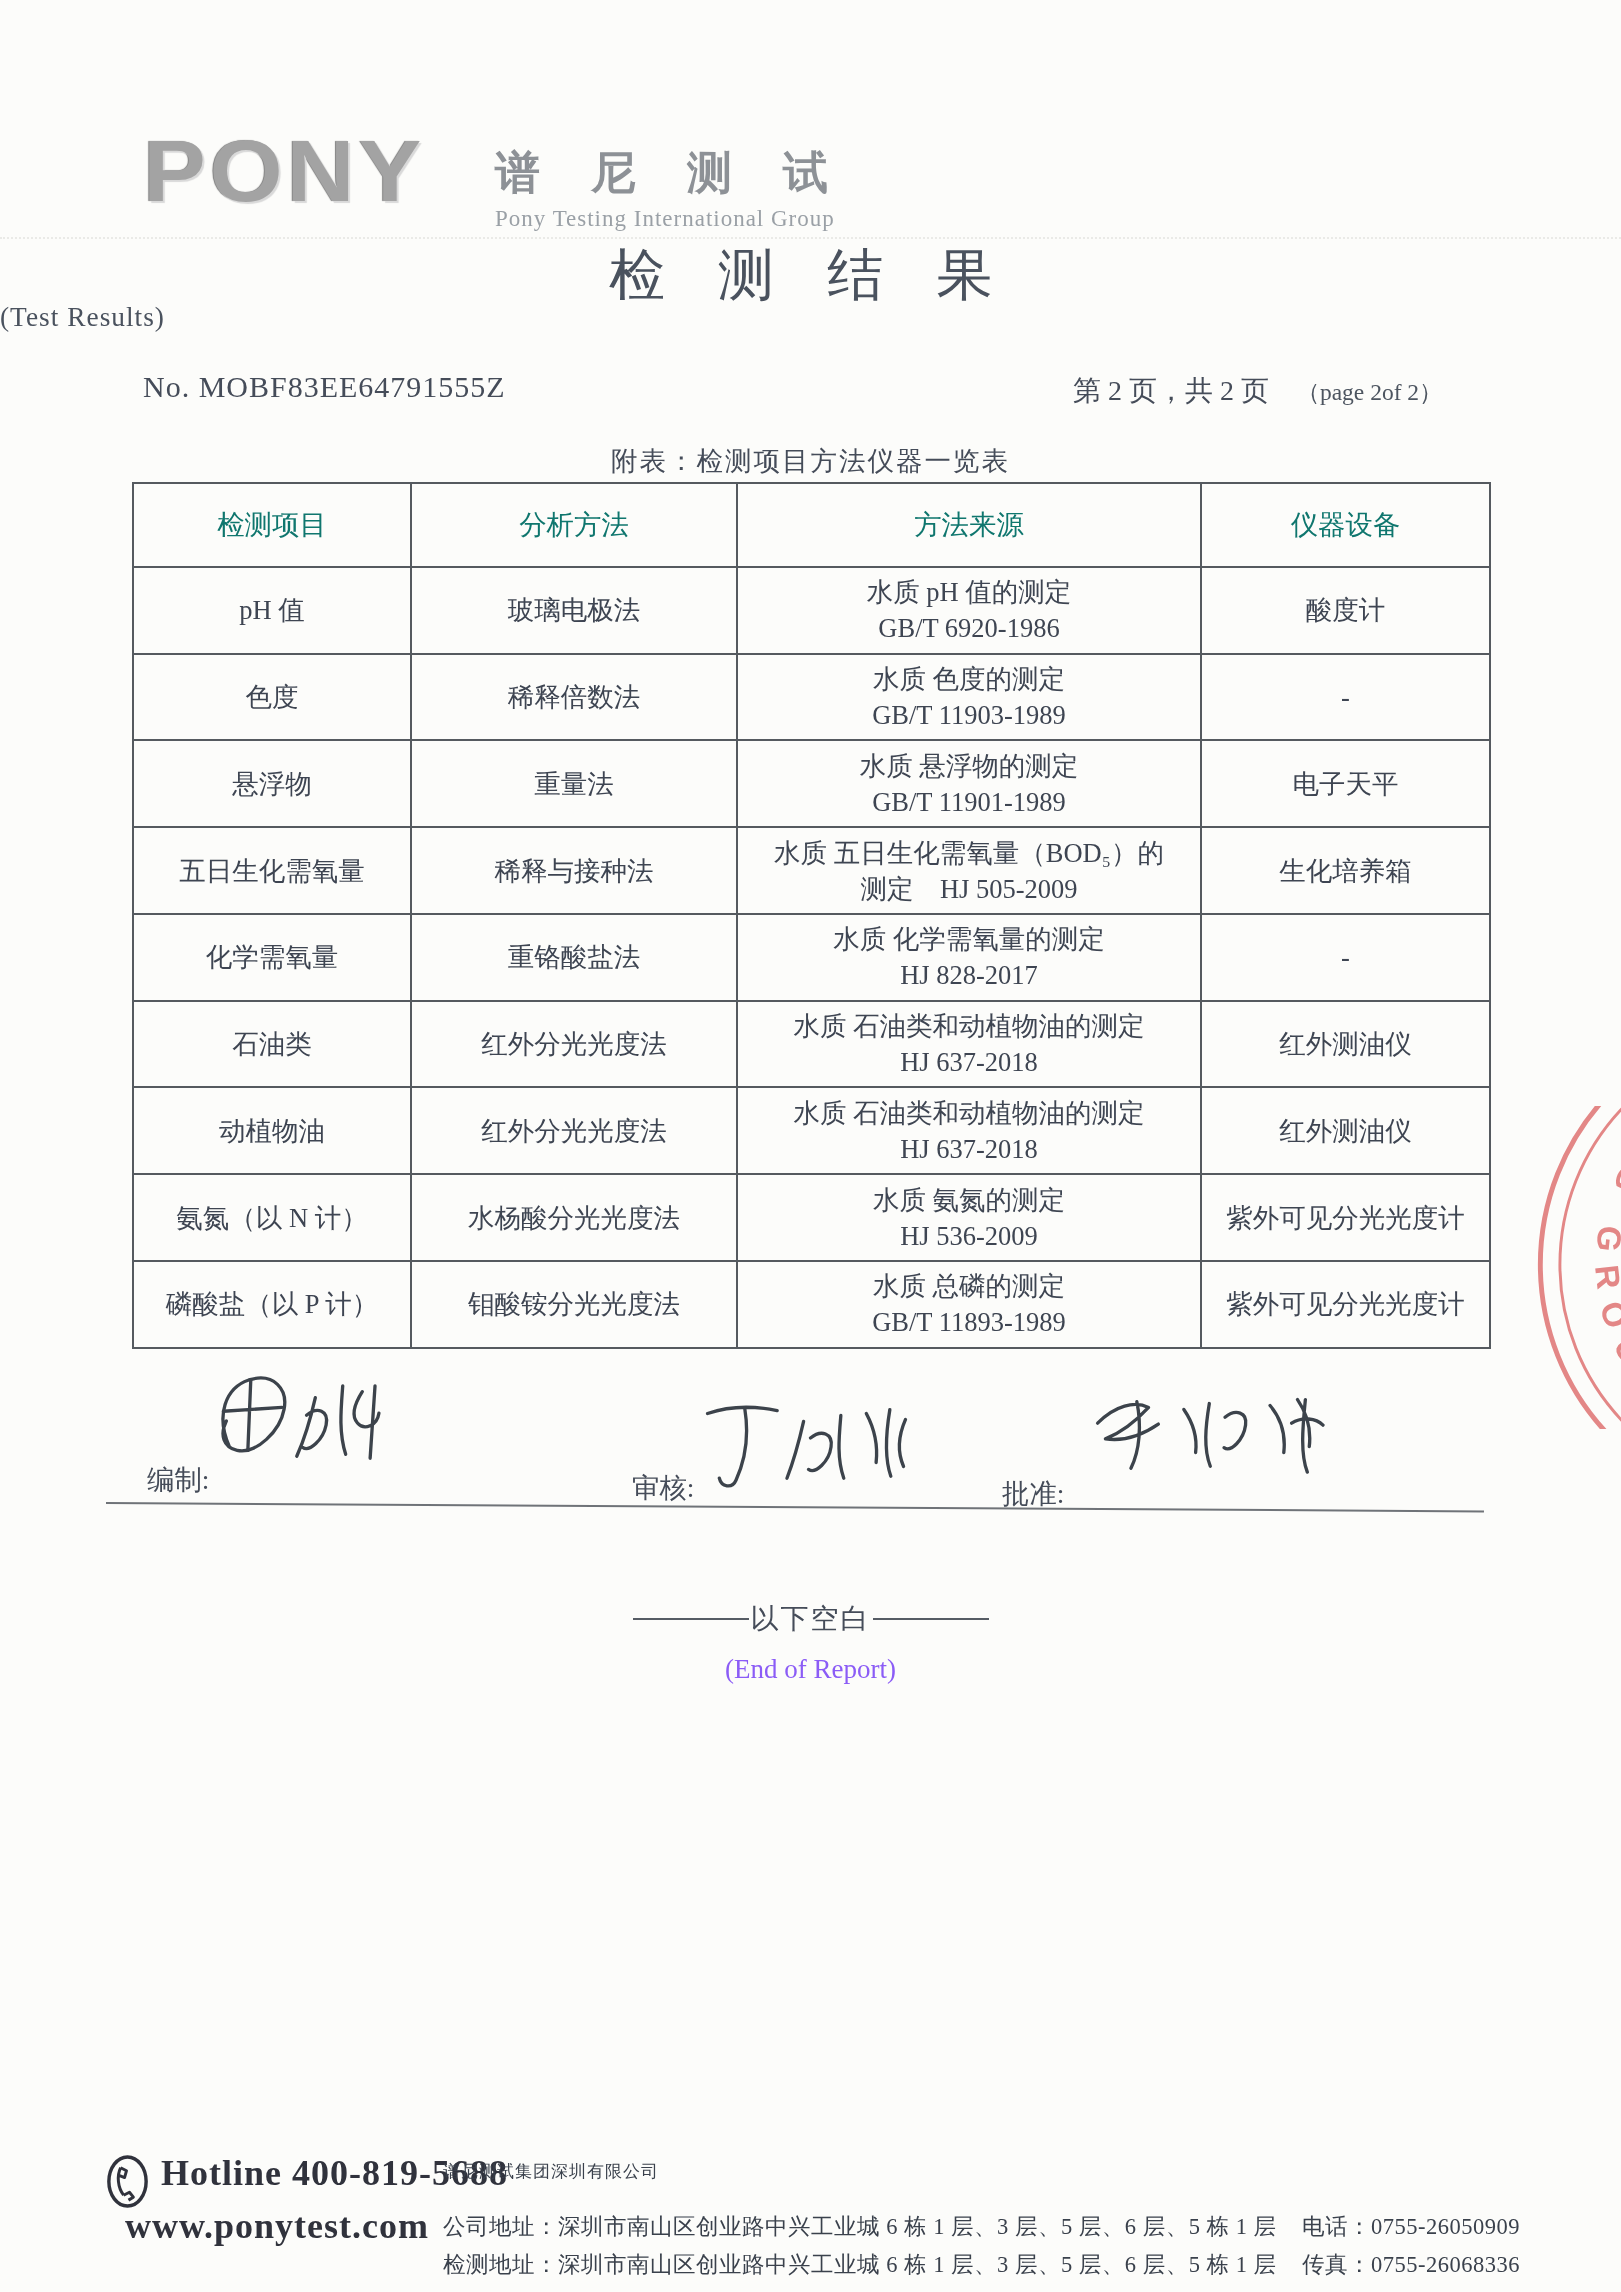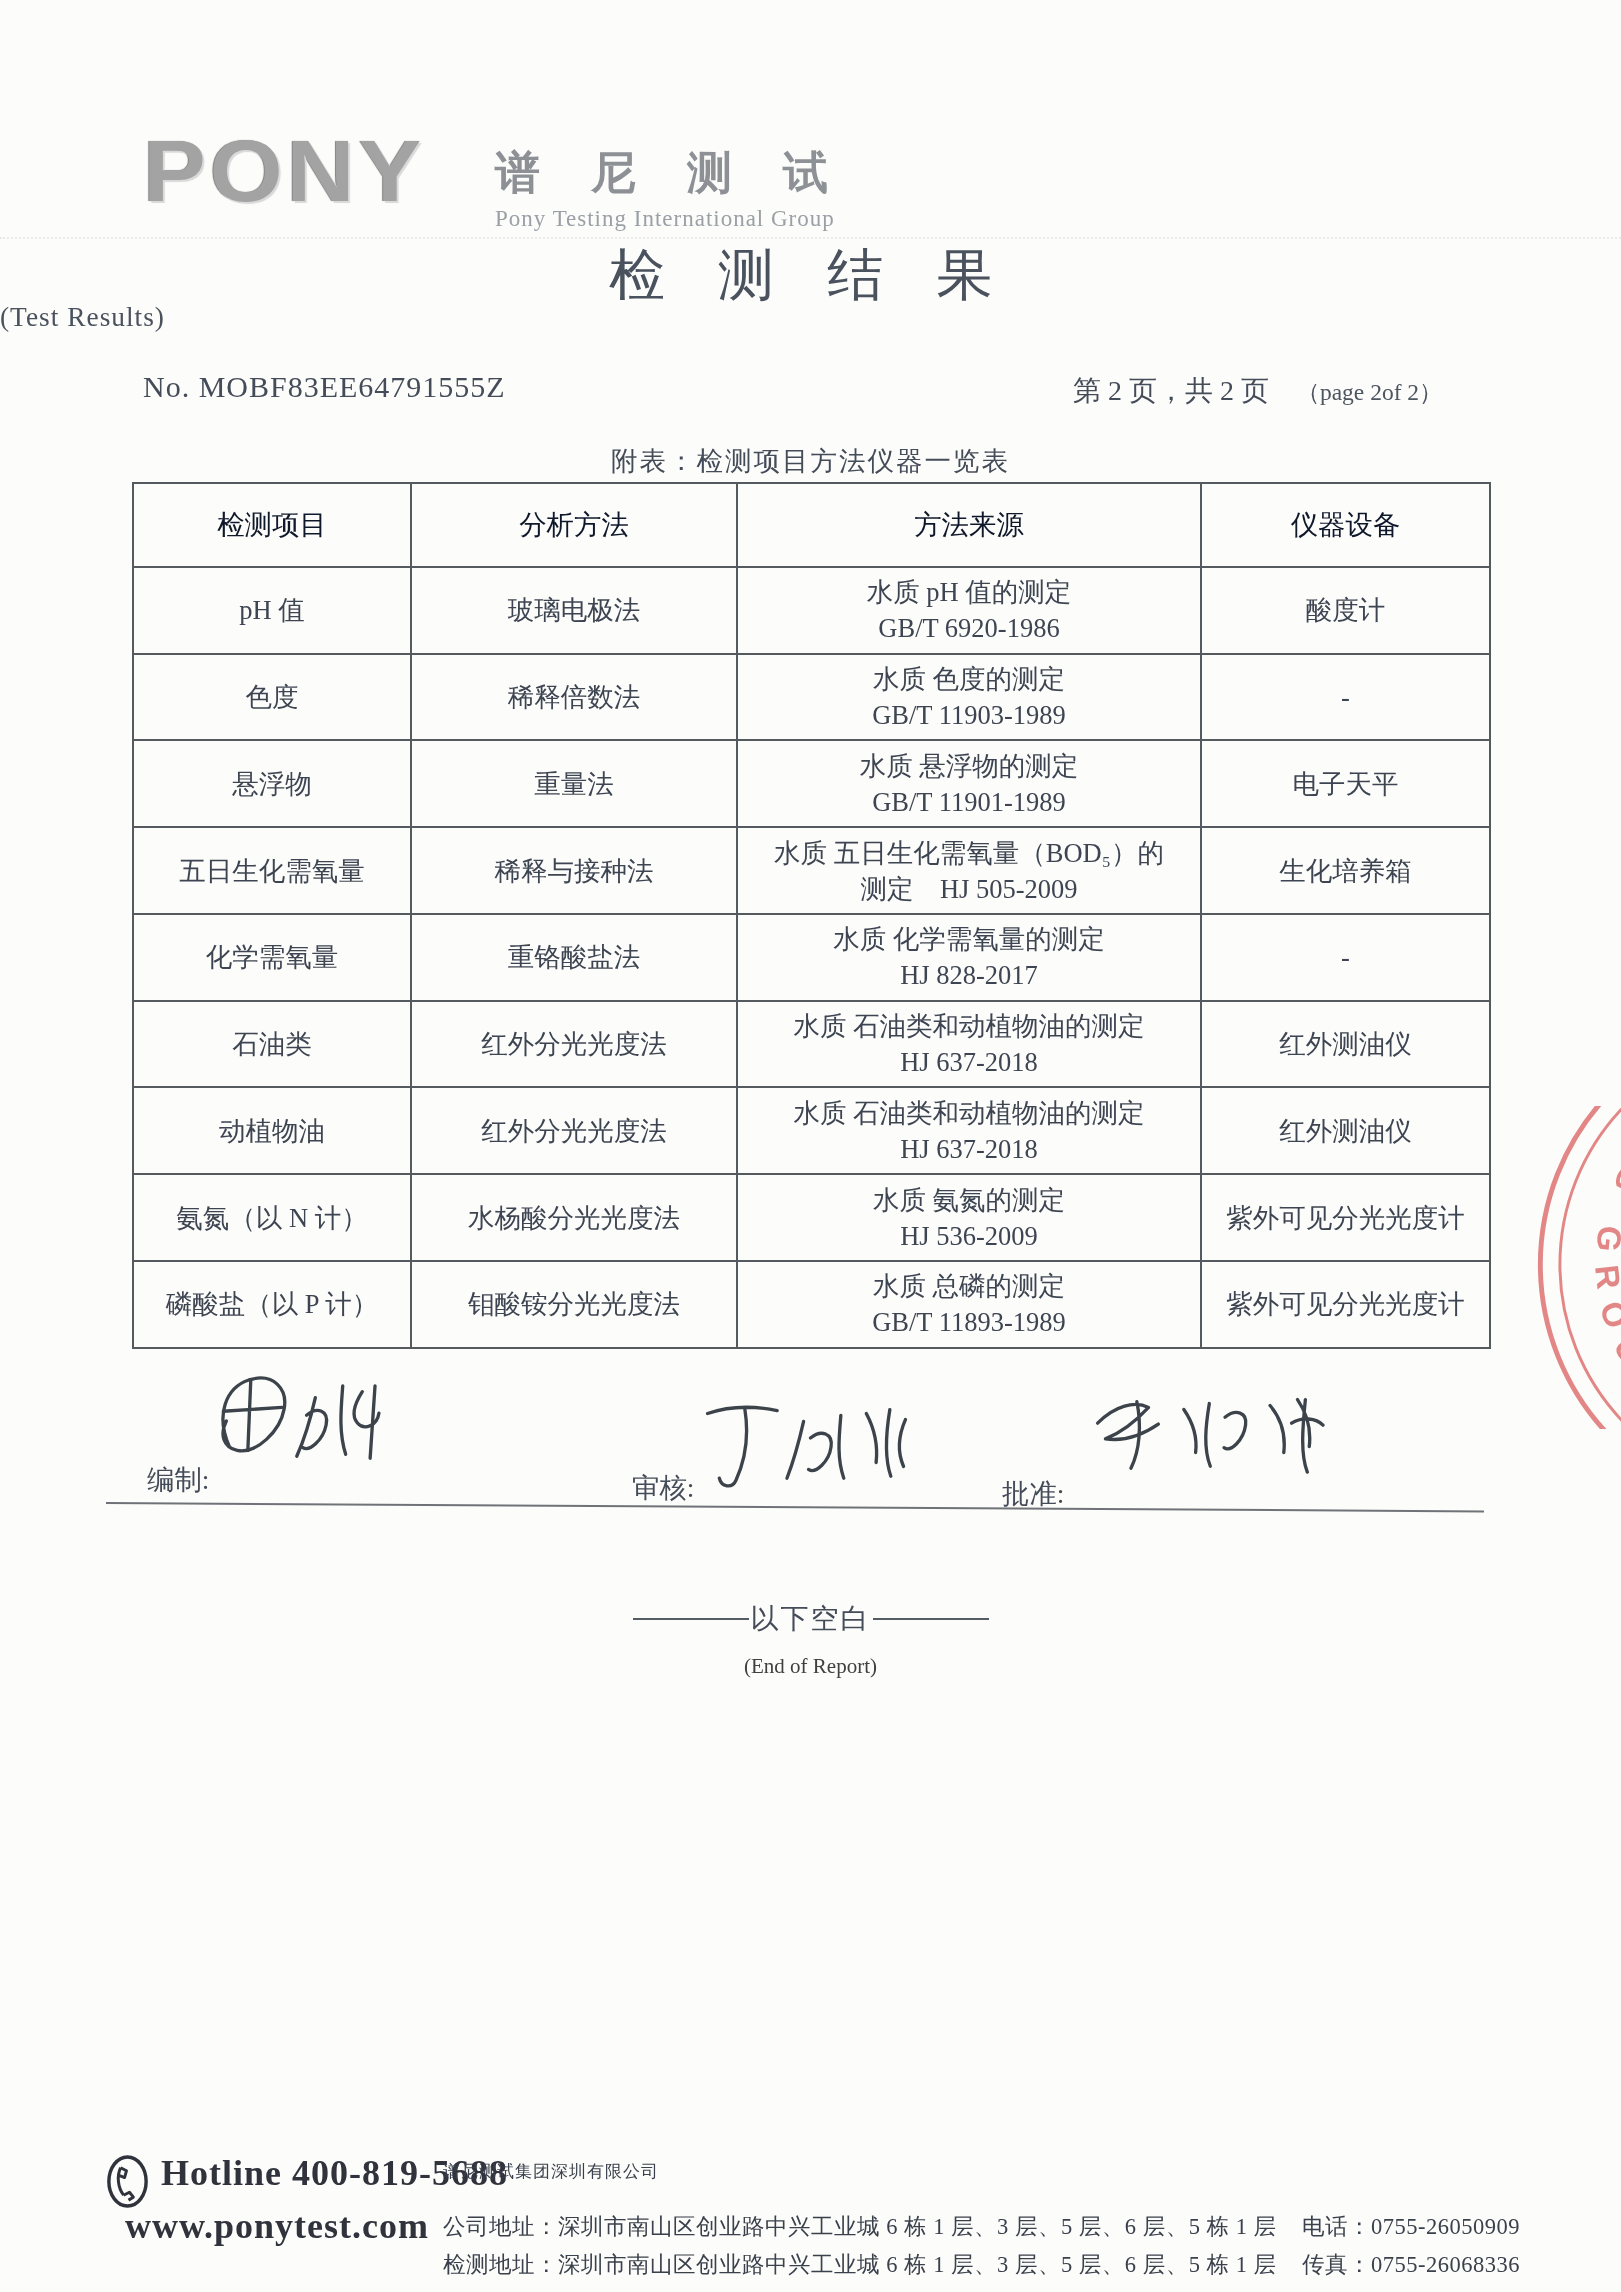--- a/index.html
+++ b/index.html
@@ -55,39 +55,39 @@
     font-size:26.5px;color:#3e4552;
   }
   .method-table col.c1{width:278px;}
   .method-table col.c2{width:326px;}
   .method-table col.c3{width:464px;}
   .method-table col.c4{width:289px;}
   .method-table th,.method-table td{
     border:2px solid #555a5f;text-align:center;vertical-align:middle;
     padding:3.9px 5.9px;font-weight:normal;
   }
-  .method-table th{height:74px;font-size:27.4px;color:#0f172a;margin-left:24px;}
+  .method-table th{height:74px;font-size:27.4px;color:#0f766e;margin-left:24px;}
   .method-table td{height:77px;line-height:36px;}
 
   
   .sign-label{font-size:27.4px;color:#454c59;white-space:nowrap;}
   .sig-svg{position:absolute;}
   .sig-svg path{fill:none;stroke:#3c434b;stroke-width:3.4;stroke-linecap:round;stroke-linejoin:round;}
   .sign-line{
     left:106px;top:1502px;width:1378px;height:0;
     border-top:2.9px solid #6f7378;transform:rotate(.35deg);transform-origin:left center;
   }
 
   
   .end-note{
     left:0;right:0;top:1600px;display:flex;align-items:center;justify-content:center;
     font-size:28px;color:#454c59;letter-spacing:2px;
   }
   .end-note .dash{width:116px;border-top:2.9px solid #565c64;margin:0 2px;}
-  .end-report{left:0;right:0;top:1654px;text-align:center;font-size:21px;color:#404040;}
+  .end-report{left:0;right:0;top:1654px;text-align:center;font-size:27px;color:#8b5cf6;}
 
   
   .stamp-wrap{left:1449px;top:1106px;width:173px;height:323px;overflow:hidden;opacity:.8;}
   .stamp-wrap svg{display:block;}
 
   
   .footer-hotline{
     left:161px;top:2152px;
     font-size:36px;font-weight:bold;color:#30323c;letter-spacing:1px;white-space:nowrap;
   }

